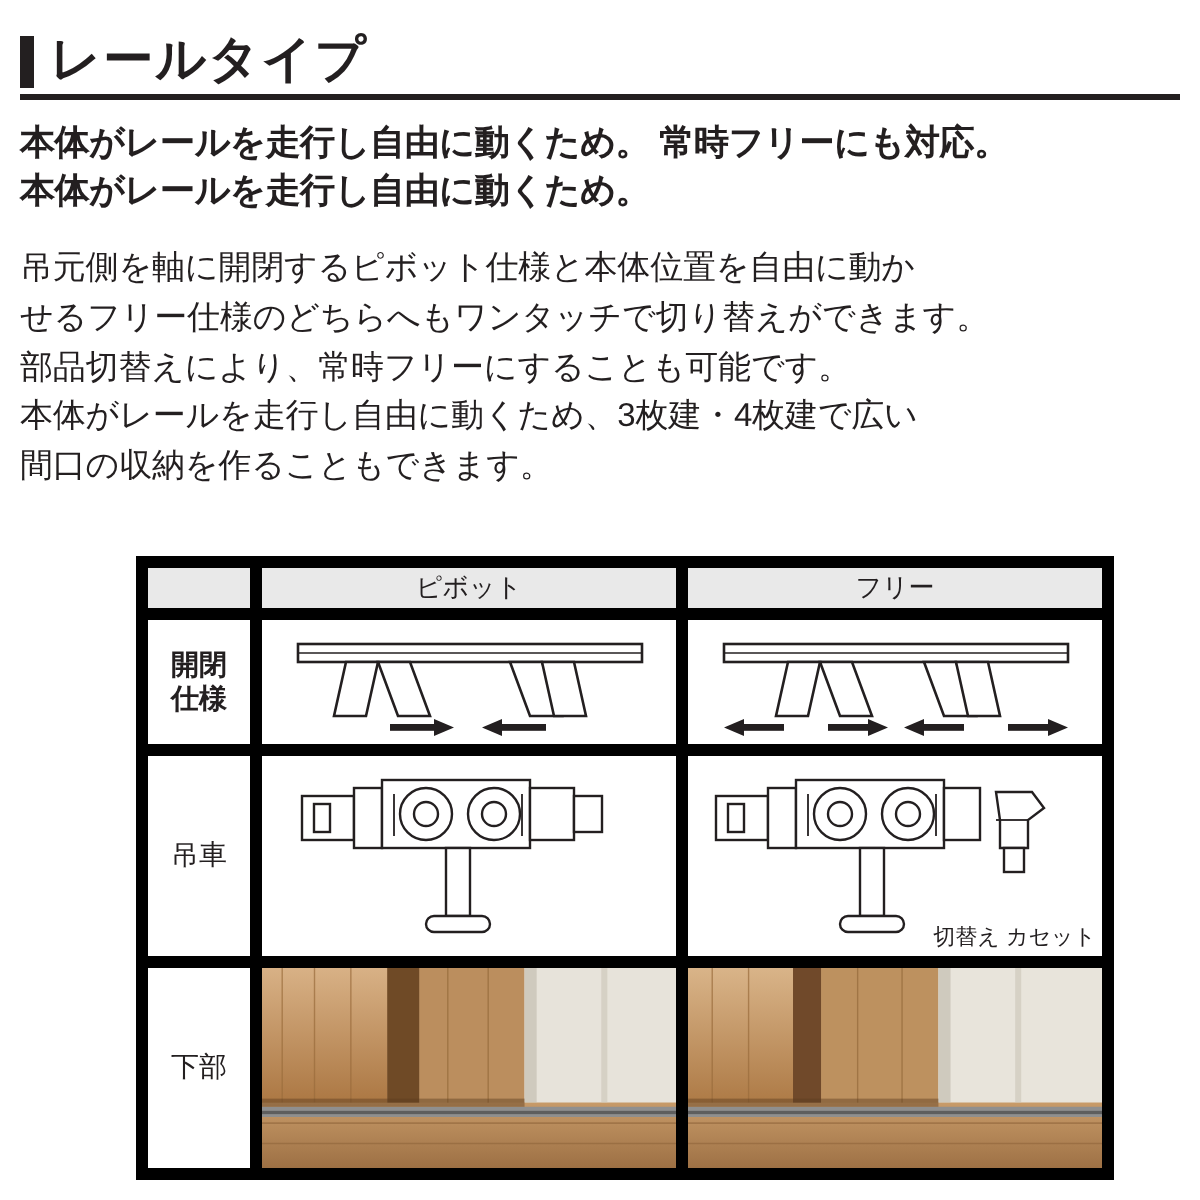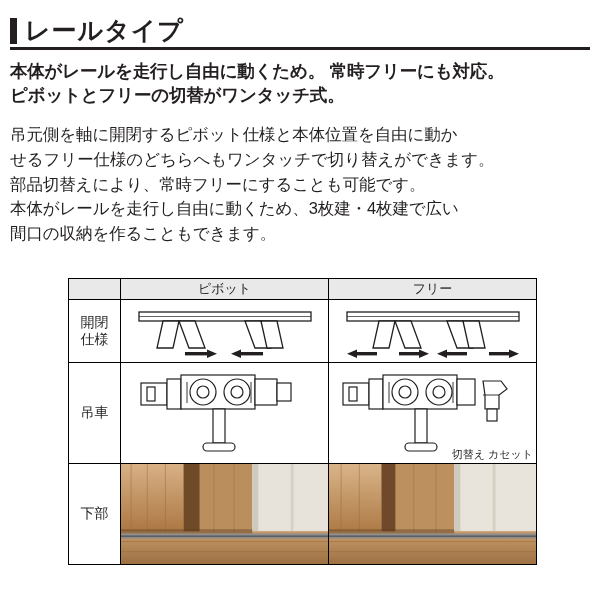--- a/index.html
+++ b/index.html
@@ -74,42 +74,42 @@
   
   .tbl {
     position: absolute;
     left: 68px;
     top: 278px;
     width: 465px;
     border-collapse: collapse;
     table-layout: fixed;
   }
   .tbl td, .tbl th {
-    border: 1px solid #000000;
+    border: 6px solid #000000;
     padding: 0;
     vertical-align: middle;
     text-align: center;
   }
   .tbl thead th {
     height: 20px;
     background: #e9e9e9;
     font-size: 13px;
     font-weight: normal;
     color: #231f20;
   }
   .col-label { width: 51px; }
   .col-cell  { width: 207px; }
   .rowlabel {
     font-size: 14px;
     line-height: 1.25;
     background: #ffffff;
   }
   .rowlabel span { display: block; }
   .cell { position: relative; background: #ffffff; }
-  .r1 { height: 62px; }
+  .r1 { height: 62px; font-weight: bold; }
   .r2 { height: 100px; }
   .r3 { height: 100px; }
   .cell svg { display: block; margin: 0 auto; }
 
   
   .photo { width: 100%; height: 100%; display: block; }
 
   
   .callout {
     position: absolute;
@@ -126,21 +126,21 @@
 
 <div class="page">
 
   <div class="title-wrap">
     <div class="title-bar"></div>
     <div class="title-text">レールタイプ</div>
   </div>
 
   <div class="lead">
     <div>本体がレールを走行し自由に動くため。 常時フリーにも対応。</div>
-    <div>ピボットとフリーの切替がワンタッチ式。</div>
+    <div>本体がレールを走行し自由に動くため。</div>
   </div>
 
   <div class="body-copy">
     <div>吊元側を軸に開閉するピボット仕様と本体位置を自由に動か</div>
     <div>せるフリー仕様のどちらへもワンタッチで切り替えができます。</div>
     <div>部品切替えにより、常時フリーにすることも可能です。</div>
     <div>本体がレールを走行し自由に動くため、3枚建・4枚建で広い</div>
     <div>間口の収納を作ることもできます。</div>
   </div>
 

